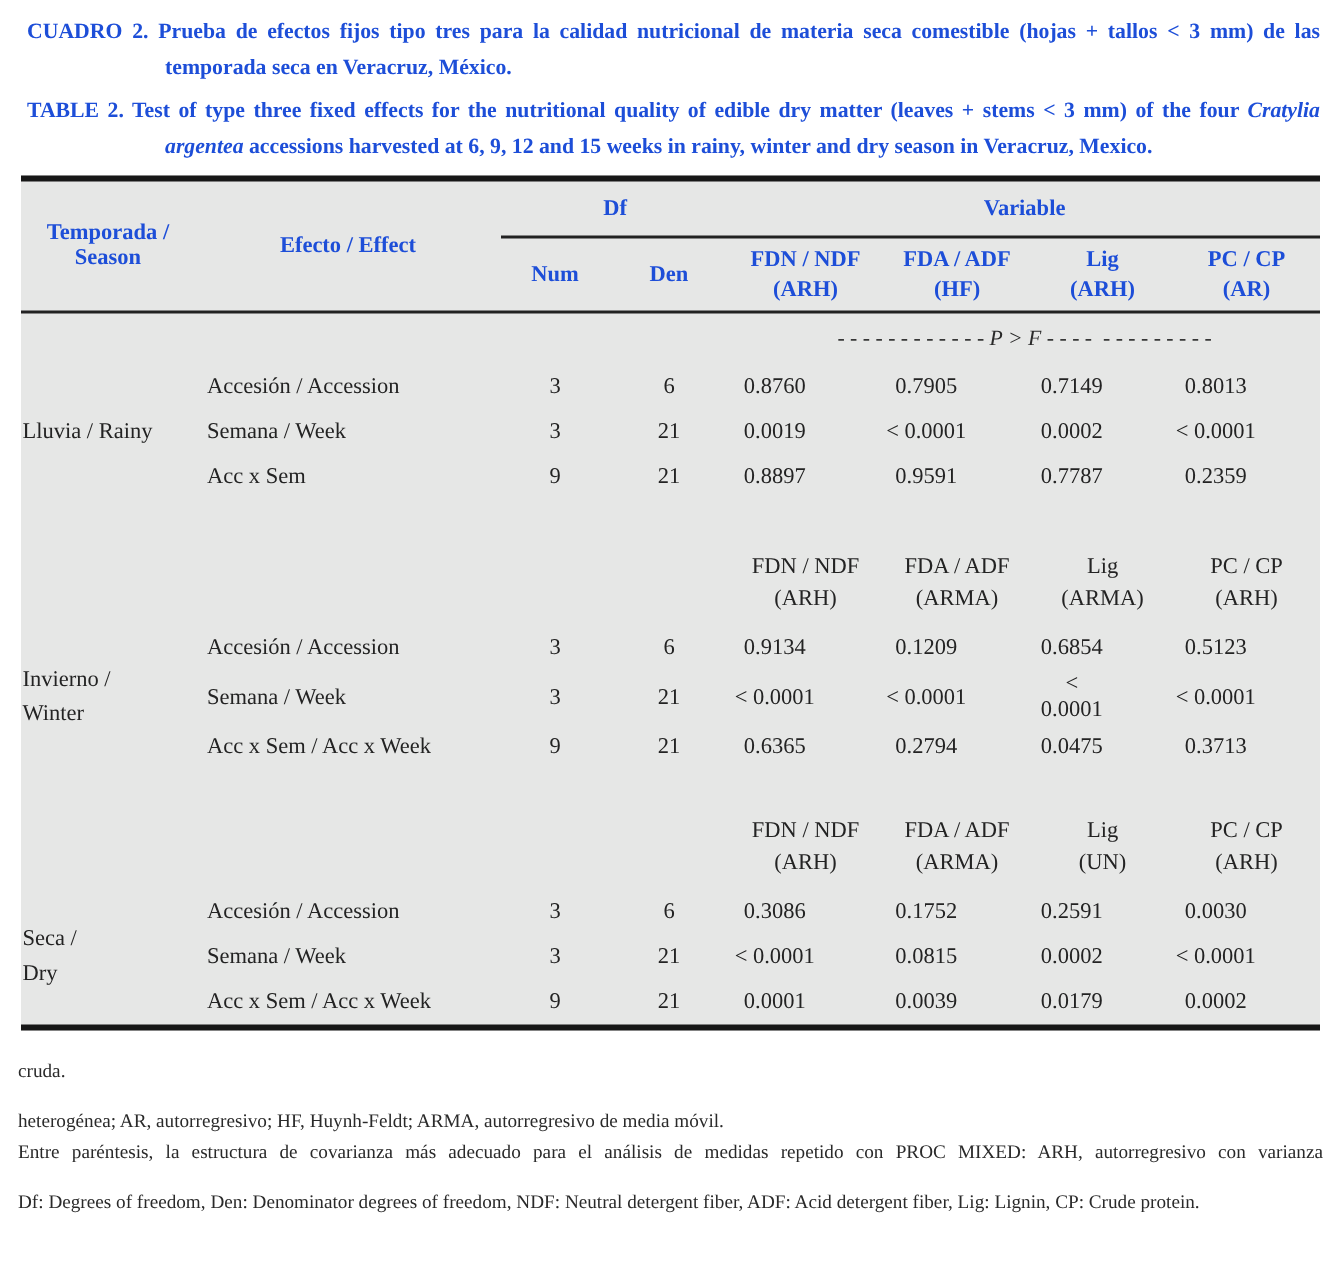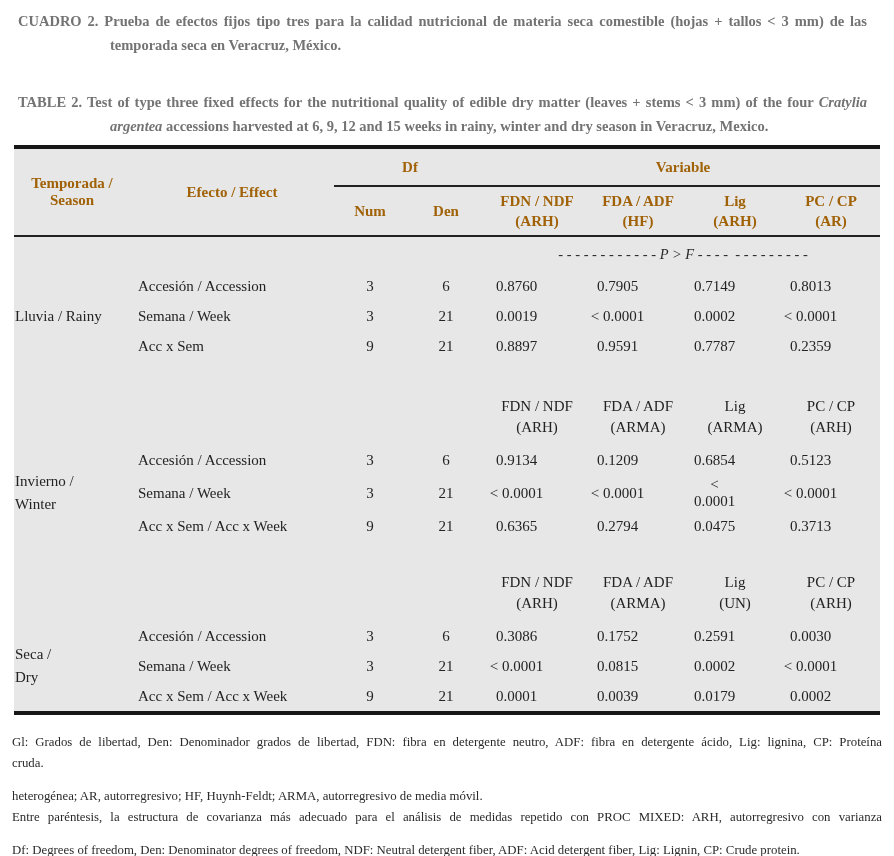--- a/index.html
+++ b/index.html
@@ -6,38 +6,38 @@
   body {
     width: 894px; height: 856px;
     background: #ffffff;
     font-family: "Liberation Serif", serif;
     color: #232323;
     overflow: hidden;
   }
   .page { width: 894px; }
 
   
-  .title { padding: 0 27px 0 18px; font-weight: bold; font-size: 14.5px; line-height: 24px; color: #737373; }
+  .title { padding: 0 14px 0 18px; font-weight: bold; font-size: 14.5px; line-height: 24px; color: #1d4ed8; }
   .title-es { padding-top: 9px; }
-  .title-en { margin-top: 33px; }
+  .title-en { margin-top: 5px; }
   .t-line { min-height: 24px; }
   .t-line.ind { padding-left: 92px; }
   .t-line.just { text-align: justify; text-align-last: justify; }
   em { font-style: italic; }
 
   
   table.tbl {
     width: 866px; margin: 7px 0 0 14px;
     border-collapse: collapse; table-layout: fixed;
     background: #e6e7e6;
     border-top: 4px solid #171717;
     border-bottom: 4px solid #171717;
     font-size: 15px;
   }
-  .tbl th { font-weight: bold; color: #a16207; }
+  .tbl th { font-weight: bold; color: #1d4ed8; }
   tr.group-row th { height: 34px; vertical-align: middle; text-align: center; font-size: 15px; }
   th.group-h { border-bottom: 2px solid #222; }
   tr.cols-row th { height: 46px; vertical-align: middle; text-align: center; line-height: 20px; }
   th.season-h, th.var-h { white-space: pre-line; }
   tr.cols-row th, th.season-h, th.effect-h { border-bottom: 2px solid #222; }
 
   td { vertical-align: middle; }
   tr.pf-row td { height: 32px; }
   .pf-cell { text-align: center; white-space: pre; font-size: 14.5px; color: #2a2a2a; }
   tr.data td { height: 28px; }
@@ -225,21 +225,20 @@
         <td class="val">0.0001</td>
         <td class="val">0.0039</td>
         <td class="val">0.0179</td>
         <td class="val">0.0002</td>
       </tr>
     </tbody>
   </table>
 
   <div class="fns">
     <div class="fn">
-        <div class="fn-line jl">Gl: Grados de libertad, Den: Denominador grados de libertad, FDN: fibra en detergente neutro, ADF: fibra en detergente ácido, Lig: lignina, CP: Proteína</div>
         <div class="fn-line">cruda.</div>
       </div>
     <div class="fn">
         <div class="fn-line">heterogénea; AR, autorregresivo; HF, Huynh-Feldt; ARMA, autorregresivo de media móvil.</div>
         <div class="fn-line jl">Entre paréntesis, la estructura de covarianza más adecuado para el análisis de medidas repetido con PROC MIXED: ARH, autorregresivo con varianza</div>
       </div>
     <div class="fn">
         <div class="fn-line">Df: Degrees of freedom, Den: Denominator degrees of freedom, NDF: Neutral detergent fiber, ADF: Acid detergent fiber, Lig: Lignin, CP: Crude protein.</div>
       </div>
 

